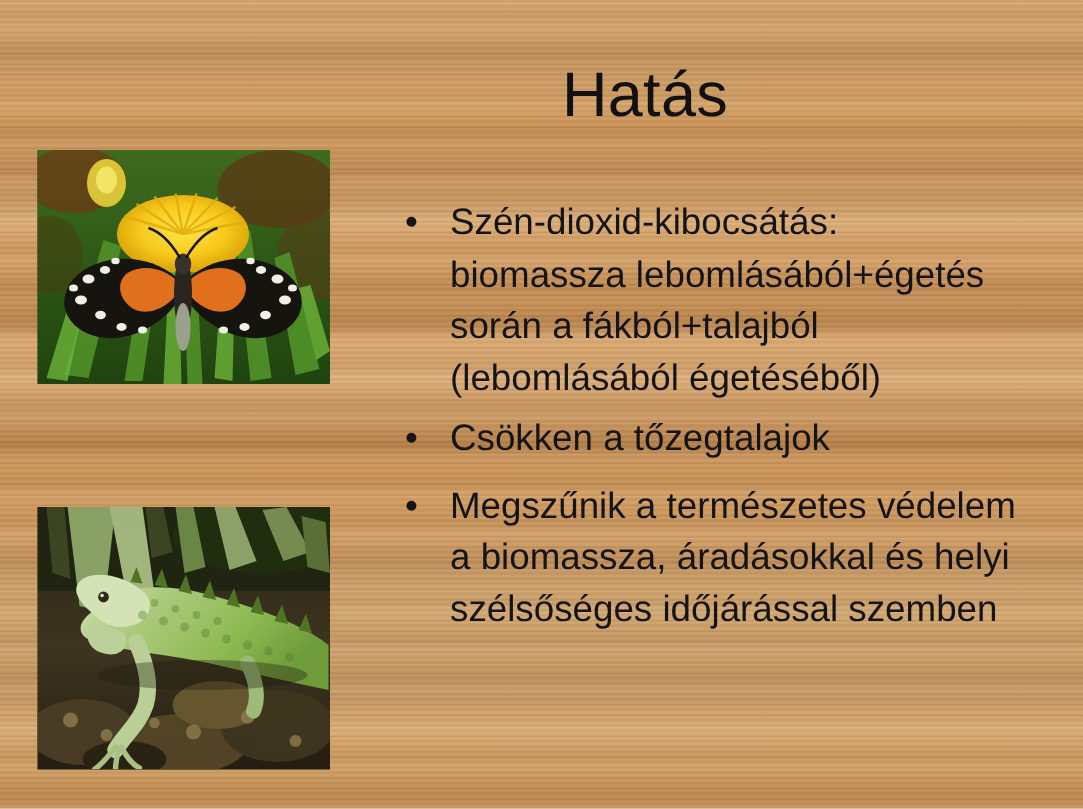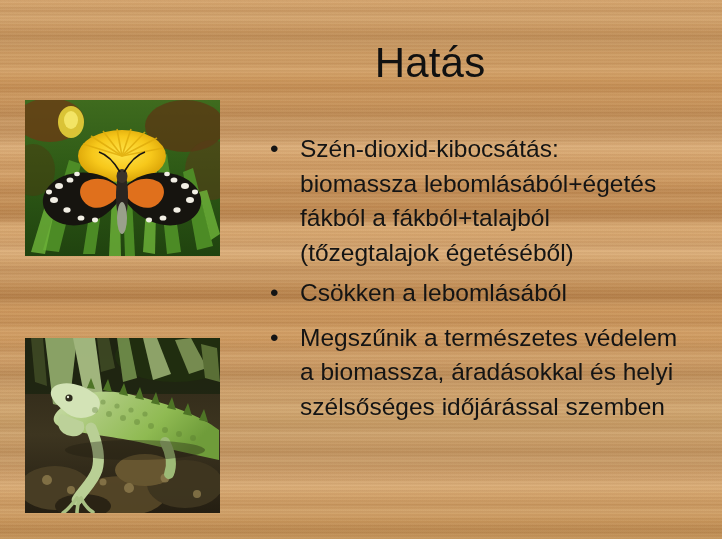--- a/index.html
+++ b/index.html
@@ -322,26 +322,26 @@
       <path d="M140,104 C146,116 148,126 144,136" stroke="#9dba76" stroke-width="10" fill="none" stroke-linecap="round"></path>
 
       <ellipse cx="110" cy="112" rx="70" ry="10" fill="#1d1a0e" opacity="0.35"></ellipse>
     </svg>
   </div>
 
   <div id="body">
 
     <div class="bullet" id="bullet-1">
       <span class="dot">•</span>
-      <span class="txt">Szén-dioxid-kibocsátás: biomassza lebomlásából+égetés fákból a fákból+talajból (tőzegtalajok égetéséből)</span>
+      <span class="txt">Szén-dioxid-kibocsátás: biomassza lebomlásából+égetés során a fákból+talajból (lebomlásából égetéséből)</span>
     </div>
 
     <div class="bullet" id="bullet-2">
       <span class="dot">•</span>
-      <span class="txt">Csökken a lebomlásából</span>
+      <span class="txt">Csökken a tőzegtalajok</span>
     </div>
 
     <div class="bullet" id="bullet-3">
       <span class="dot">•</span>
       <span class="txt">Megszűnik a természetes védelem a biomassza, áradásokkal és helyi szélsőséges időjárással szemben</span>
     </div>
 
   </div>
 
 </div>

